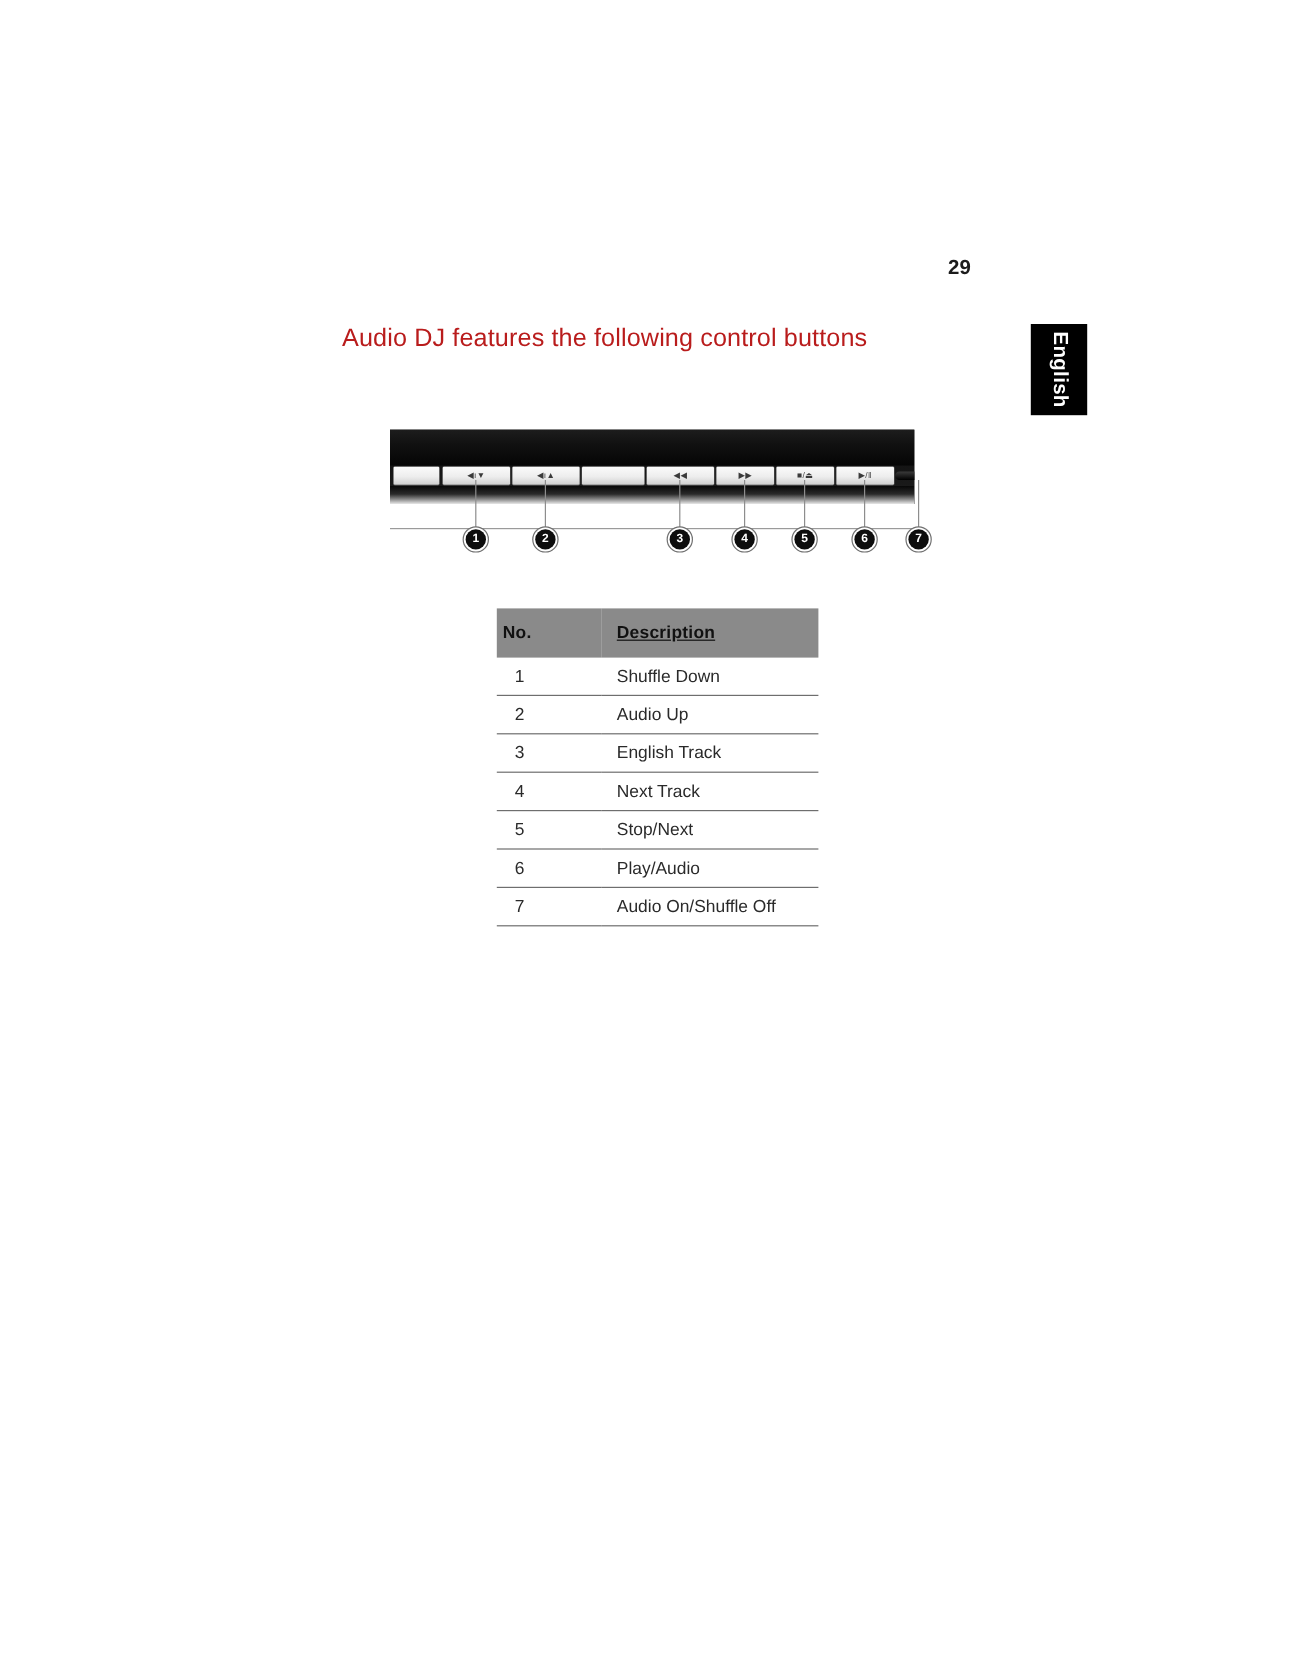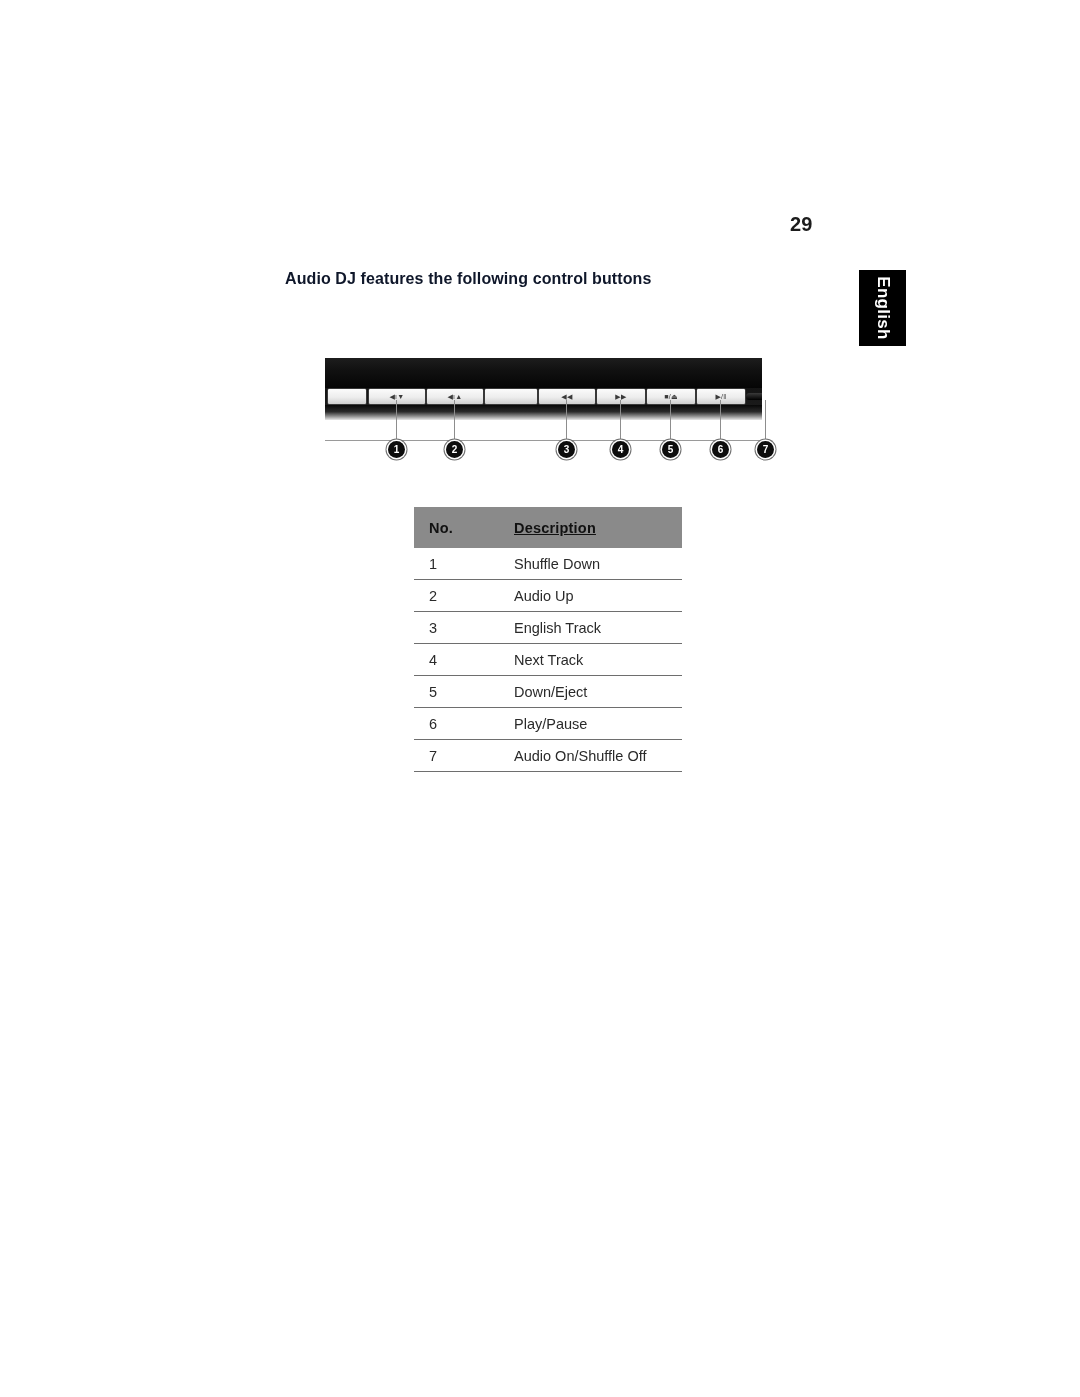--- a/index.html
+++ b/index.html
@@ -14,21 +14,21 @@
     color: #1a1a1a;
     position: relative;
     overflow: hidden;
   }
 
   
   .page-number {
     position: absolute;
     left: 790px;
     top: 213px;
-    font-size: 20px;
+    font-size: 17px;
     font-weight: 700;
     color: #1c1c1c;
     letter-spacing: 0.2px;
   }
 
   
   .lang-tab {
     position: absolute;
     left: 859px;
     top: 270px;
@@ -47,23 +47,23 @@
     font-size: 17px;
     font-weight: 700;
     letter-spacing: 0.3px;
   }
 
   
   .section-heading {
     position: absolute;
     left: 285px;
     top: 270px;
-    font-size: 16px;
-    font-weight: 700;
-    color: #0f172a;
+    font-size: 21px;
+    font-weight: 400;
+    color: #b91c1c;
     letter-spacing: 0.1px;
   }
 
   
   .figure {
     position: absolute;
     left: 325px;
     top: 358px;
     width: 437px;
     height: 108px;
@@ -188,21 +188,21 @@
     background: #8a8a8a;
     color: #111111;
     font-size: 14.5px;
     font-weight: 700;
     height: 41px;
     vertical-align: middle;
     letter-spacing: 0.2px;
   }
   .spec-table thead th.col-no {
     width: 72px;
-    padding-left: 15px;
+    padding-left: 5px;
     margin-top: 40px;
   }
   .spec-table thead th.col-desc {
     padding-left: 13px;
     text-decoration: underline;
   }
   .spec-table tbody td {
     font-size: 14.5px;
     color: #2a2a2a;
     height: 31px;
@@ -293,24 +293,24 @@
     <tr>
       <td class="col-no">3</td>
       <td class="col-desc">English Track</td>
     </tr>
     <tr>
       <td class="col-no">4</td>
       <td class="col-desc">Next Track</td>
     </tr>
     <tr>
       <td class="col-no">5</td>
-      <td class="col-desc">Down/Eject</td>
+      <td class="col-desc">Stop/Next</td>
     </tr>
     <tr>
       <td class="col-no">6</td>
-      <td class="col-desc">Play/Pause</td>
+      <td class="col-desc">Play/Audio</td>
     </tr>
     <tr>
       <td class="col-no">7</td>
       <td class="col-desc">Audio On/Shuffle Off</td>
     </tr>
   </tbody>
 </table>
 
 </body></html>

